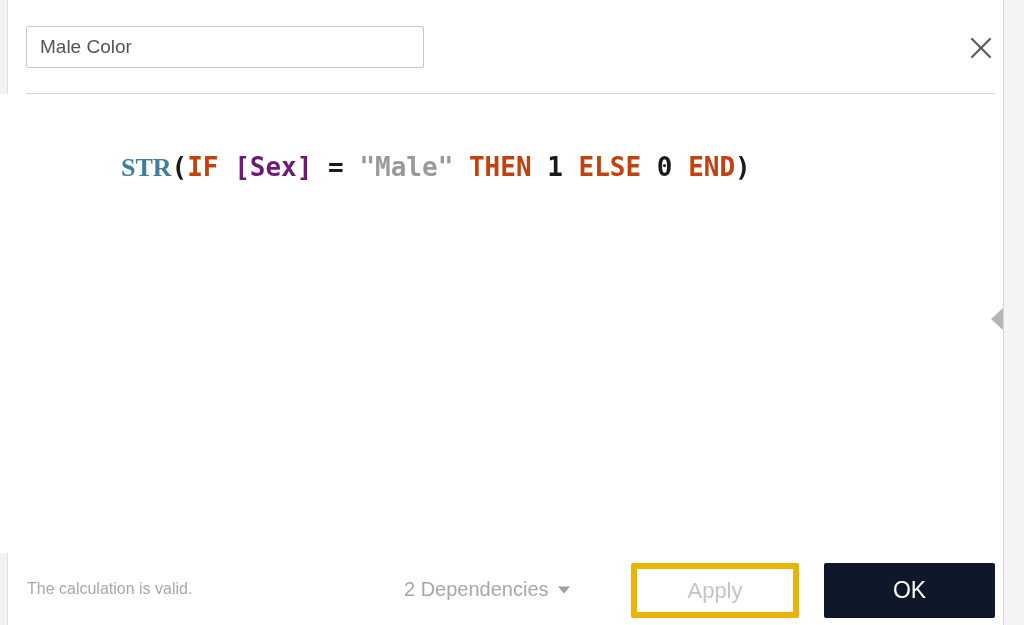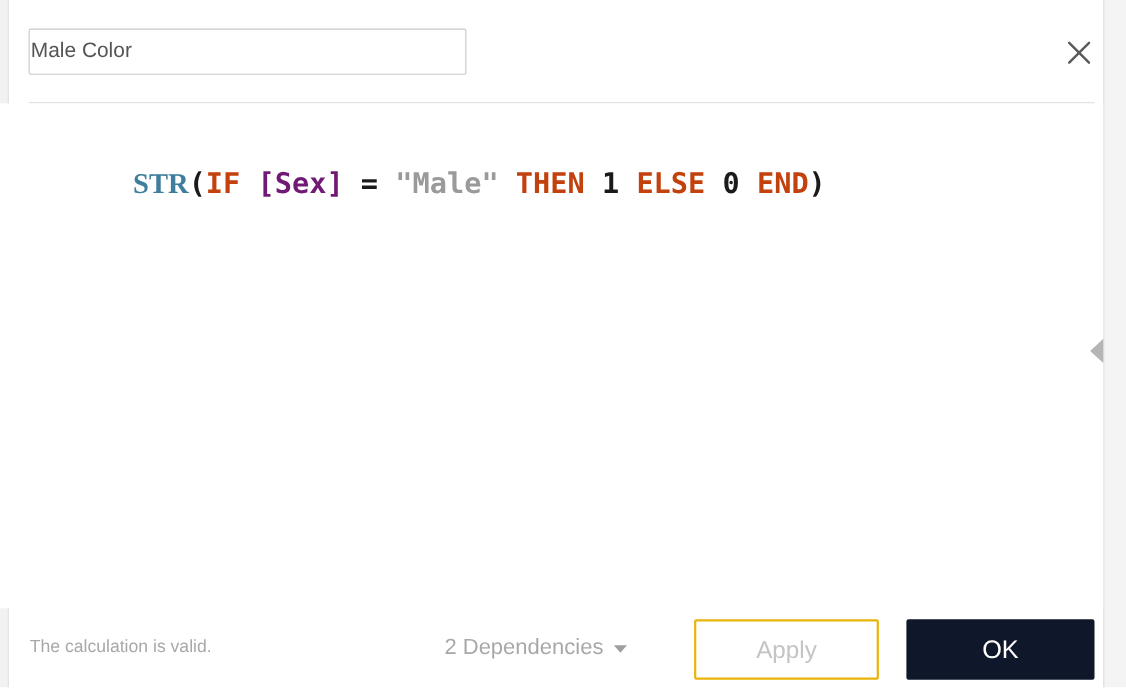--- a/index.html
+++ b/index.html
@@ -56,21 +56,21 @@
     top: 26px;
     width: 398px;
     height: 42px;
     box-sizing: border-box;
     border: 1px solid #c8c8c8;
     border-radius: 2px;
     background: #ffffff;
     font-family: "Liberation Sans", sans-serif;
     font-size: 19px;
     color: #555555;
-    padding: 0 1px;
+    padding: 0 13px;
     outline: none;
   }
   .name-input::placeholder { color: #aaaaaa; }
 
   .close-button {
     position: absolute;
     left: 961px;
     top: 28px;
     width: 40px;
     height: 40px;
@@ -183,21 +183,21 @@
   }
 
   .btn-apply {
     position: absolute;
     left: 631px;
     top: 563px;
     width: 168px;
     height: 55px;
     box-sizing: border-box;
     background: #ffffff;
-    border: 2px solid #eab308;
+    border: 6px solid #eab308;
     border-radius: 2px;
     color: #c4c4c4;
     font-size: 22px;
     font-family: "Liberation Sans", sans-serif;
     cursor: default;
   }
   .btn-ok {
     position: absolute;
     left: 824px;
     top: 563px;

